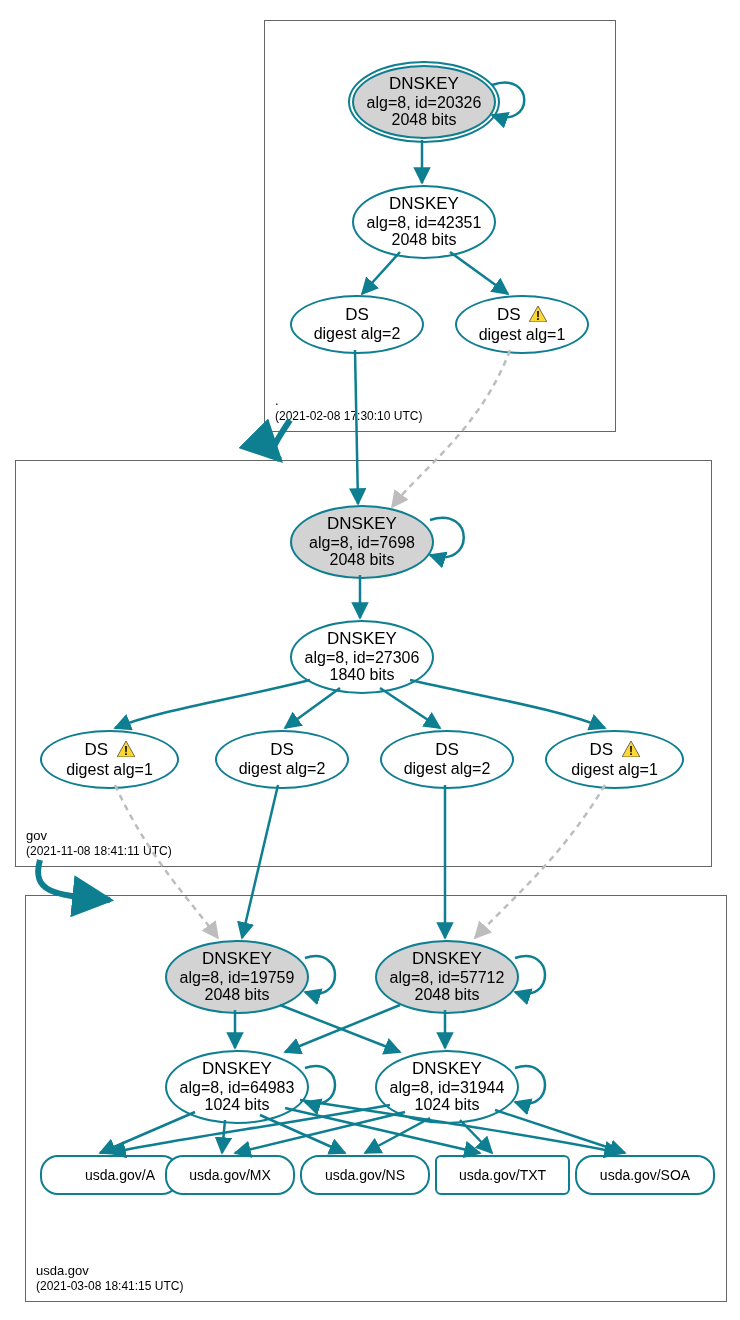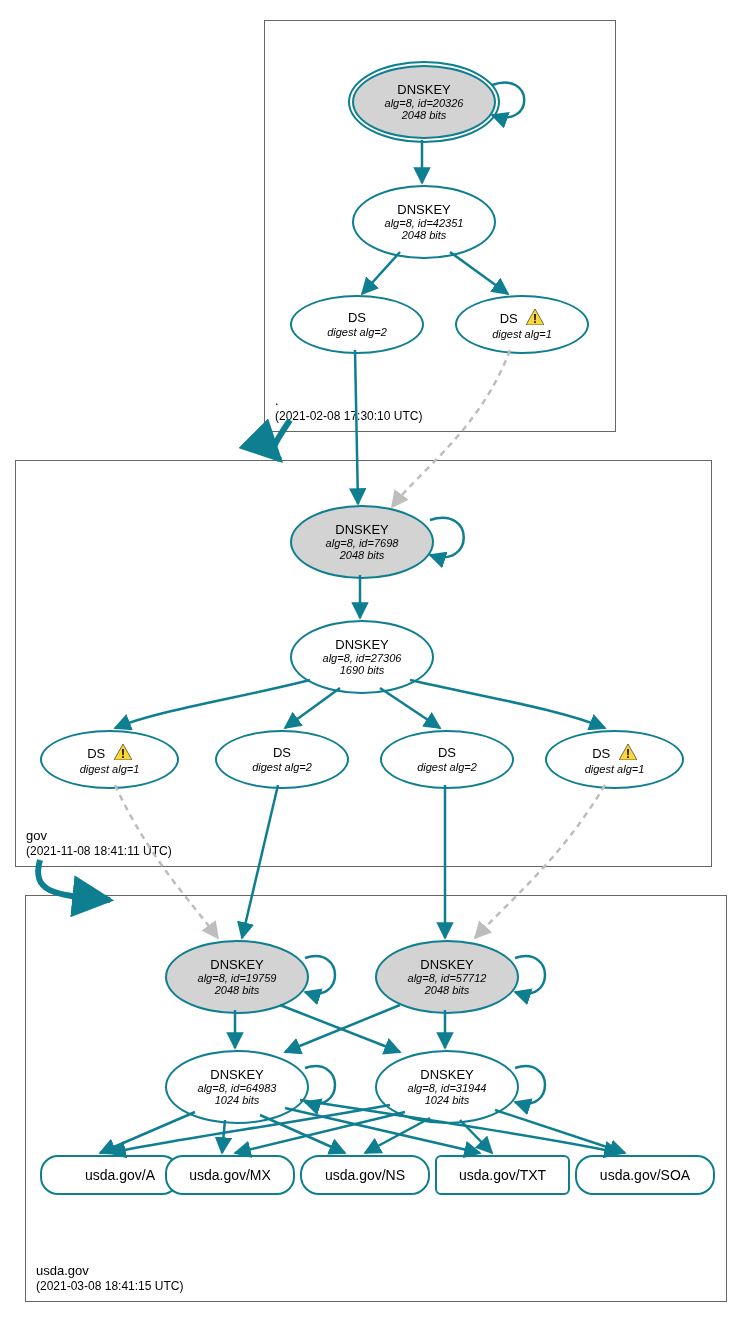--- a/index.html
+++ b/index.html
@@ -43,27 +43,26 @@
     background: #d3d3d3;
   }
   .node.double::before {
     content: "";
     position: absolute;
     inset: -6px;
     border: 2.5px solid #0e7e91;
     border-radius: 50%;
   }
   .node .title {
-    font-size: 13px;
+    font-size: 17px;
     color: #000;
   }
   .node .sub {
-    font-size: 11px;
-    color: #000;
-    font-style: italic;
+    font-size: 16px;
+    color: #000;
   }
   .rr {
     position: absolute;
     border: 2.5px solid #0e7e91;
     border-radius: 18px;
     background: #fff;
     font-size: 14px;
     color: #000;
     display: flex;
     align-items: center;
@@ -137,21 +136,21 @@
 
 <div class="node filled" style="left:290px; top:505px; width:140px; height:70px;">
   <div class="title">DNSKEY</div>
   <div class="sub">alg=8, id=7698</div>
   <div class="sub">2048 bits</div>
 </div>
 
 <div class="node" style="left:290px; top:620px; width:140px; height:70px;">
   <div class="title">DNSKEY</div>
   <div class="sub">alg=8, id=27306</div>
-  <div class="sub">1690 bits</div>
+  <div class="sub">1840 bits</div>
 </div>
 
 <div class="node" style="left:40px; top:730px; width:135px; height:55px;">
   <div>
     <span class="title">DS</span>
     <span class="warn">
       <svg width="18" height="16" viewBox="0 0 18 16">
           <polygon points="9,0 18,16 0,16" fill="#fdd835" stroke="#333" stroke-width="0.7"></polygon>
           <text x="9" y="14" font-size="12" text-anchor="middle" font-weight="bold">!</text>
         </svg>

